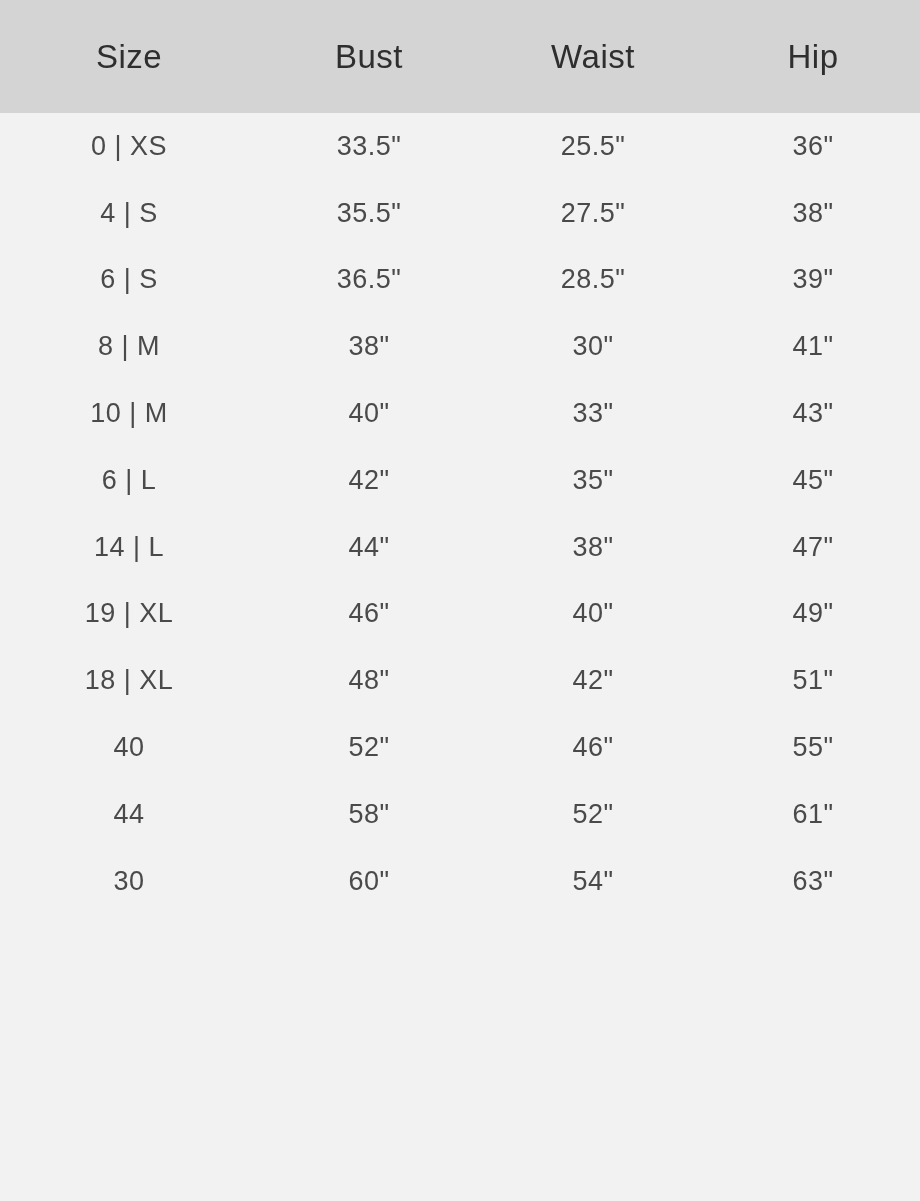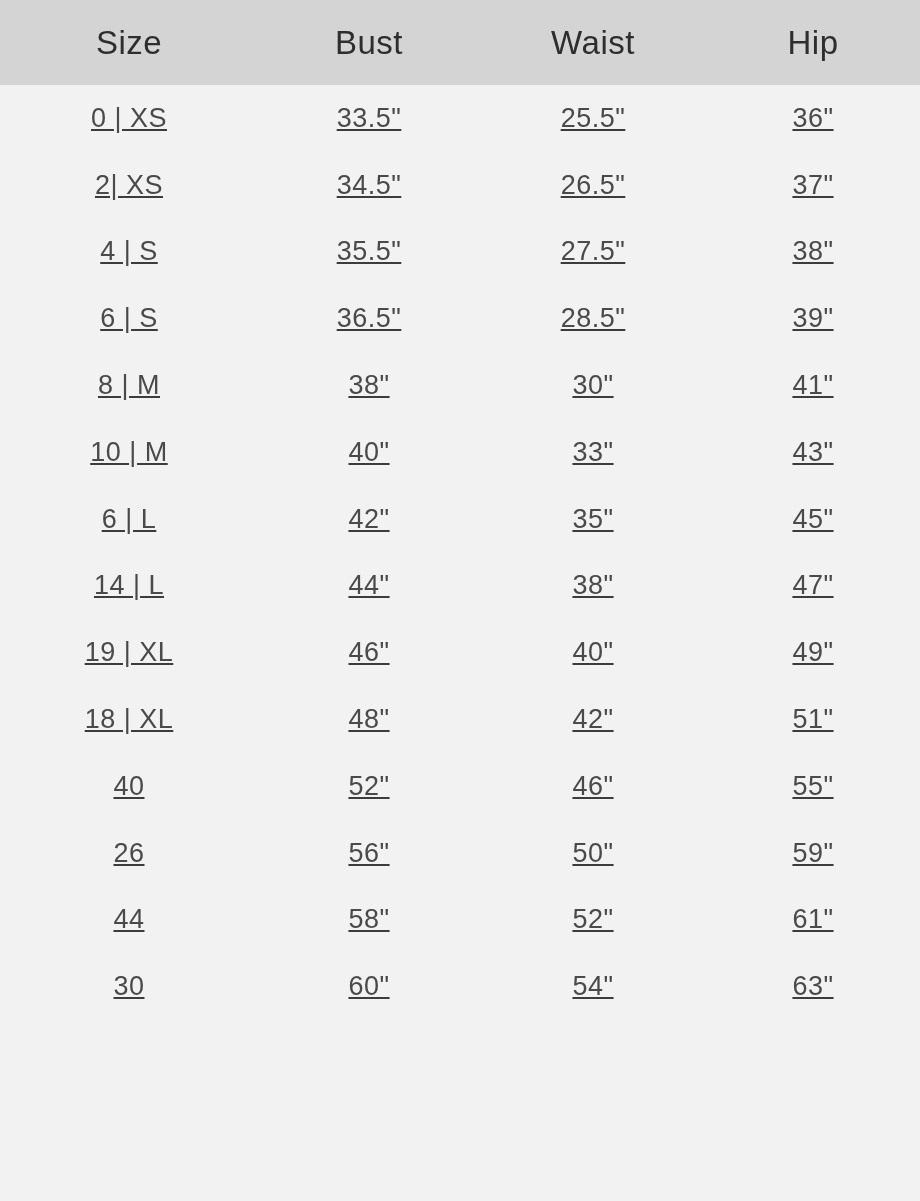--- a/index.html
+++ b/index.html
@@ -21,35 +21,34 @@
     flex-direction: column;
     background: #f2f2f2;
   }
   table.chart-table {
     width: 920px;
     border-collapse: collapse;
     table-layout: fixed;
   }
   table.chart-table thead tr {
     background: #d4d4d4;
-    height: 85px;
+    height: 113px;
   }
   table.chart-table thead th {
     font-weight: 400;
     font-size: 33px;
     color: #2e2e2e;
     text-align: center;
     vertical-align: middle;
     letter-spacing: 0.5px;
     padding: 0;
   }
   table.chart-table tbody tr {
     height: 66.8px;
     background: #f2f2f2;
-    text-decoration: underline;
   }
   table.chart-table tbody td {
     font-size: 27px;
     font-weight: 300;
     color: #4a4a4a;
     text-align: center;
     vertical-align: middle;
     padding: 0;
     letter-spacing: 0.5px;
   }
@@ -76,26 +75,20 @@
         <th>Waist</th>
         <th>Hip</th>
       </tr>
     </thead>
     <tbody>
       <tr>
         <td>0 | XS</td>
         <td>33.5"</td>
         <td>25.5"</td>
         <td>36"</td>
-      </tr>
-      <tr>
-        <td>2| XS</td>
-        <td>34.5"</td>
-        <td>26.5"</td>
-        <td>37"</td>
       </tr>
       <tr>
         <td>4 | S</td>
         <td>35.5"</td>
         <td>27.5"</td>
         <td>38"</td>
       </tr>
       <tr>
         <td>6 | S</td>
         <td>36.5"</td>
@@ -138,26 +131,20 @@
         <td>42"</td>
         <td>51"</td>
       </tr>
       <tr>
         <td>40</td>
         <td>52"</td>
         <td>46"</td>
         <td>55"</td>
       </tr>
       <tr>
-        <td>26</td>
-        <td>56"</td>
-        <td>50"</td>
-        <td>59"</td>
-      </tr>
-      <tr>
         <td>44</td>
         <td>58"</td>
         <td>52"</td>
         <td>61"</td>
       </tr>
       <tr>
         <td>30</td>
         <td>60"</td>
         <td>54"</td>
         <td>63"</td>

